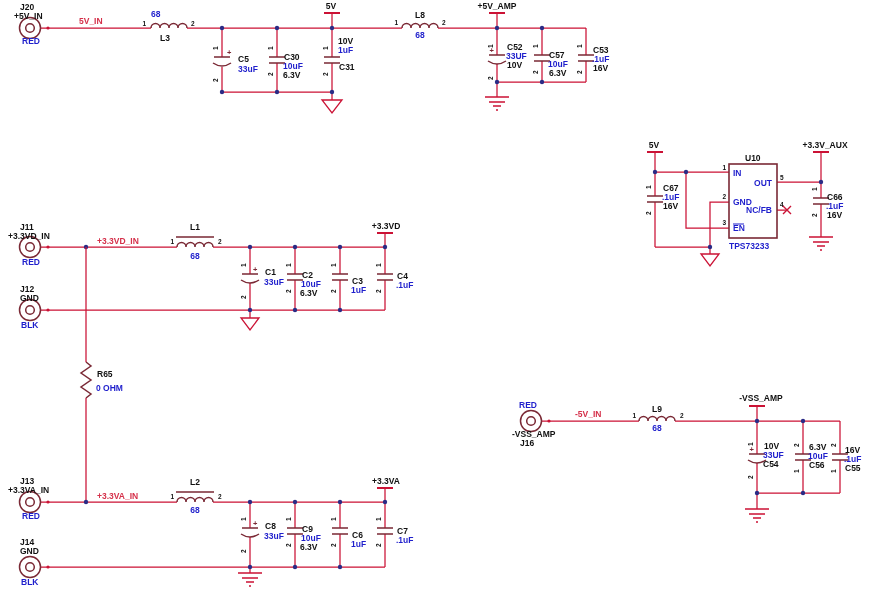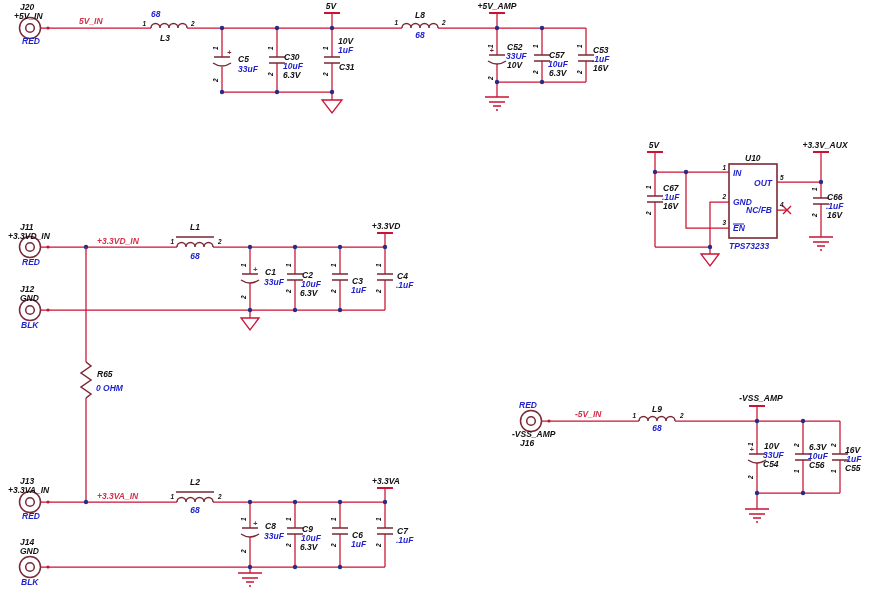--- a/index.html
+++ b/index.html
@@ -1,16 +1,16 @@
 <!DOCTYPE html>
 <html style="--wire: #cb1235; --sym: #7a2935;"><head>
 <meta charset="utf-8">
 <style>
   html,body{margin:0;padding:0;background:#ffffff;}
-  #canvas{position:relative;width:877px;height:602px;background:#ffffff;overflow:hidden;font-style:italic;}
+  #canvas{position:relative;width:877px;height:602px;background:#ffffff;overflow:hidden;}
   svg text{font-family:"Liberation Sans",sans-serif;font-weight:bold;font-size:8.5px;fill:#111;}
   svg text.b{fill:#1f1fcc;}          
   svg text.r{fill:#d5304a;}          
   svg text.mid{text-anchor:middle;}
   svg text.end{text-anchor:end;}
   svg text.pn{font-size:6.5px;}      
   svg text.pl{font-size:7.5px;fill:#7a2935;} 
   .w{stroke:#cb1235;stroke-width:1.25;fill:none;}   
   .s{stroke:#7a2935;stroke-width:1.5;fill:none;}    
   .f{stroke:#cb1235;stroke-width:2;fill:none;}      

